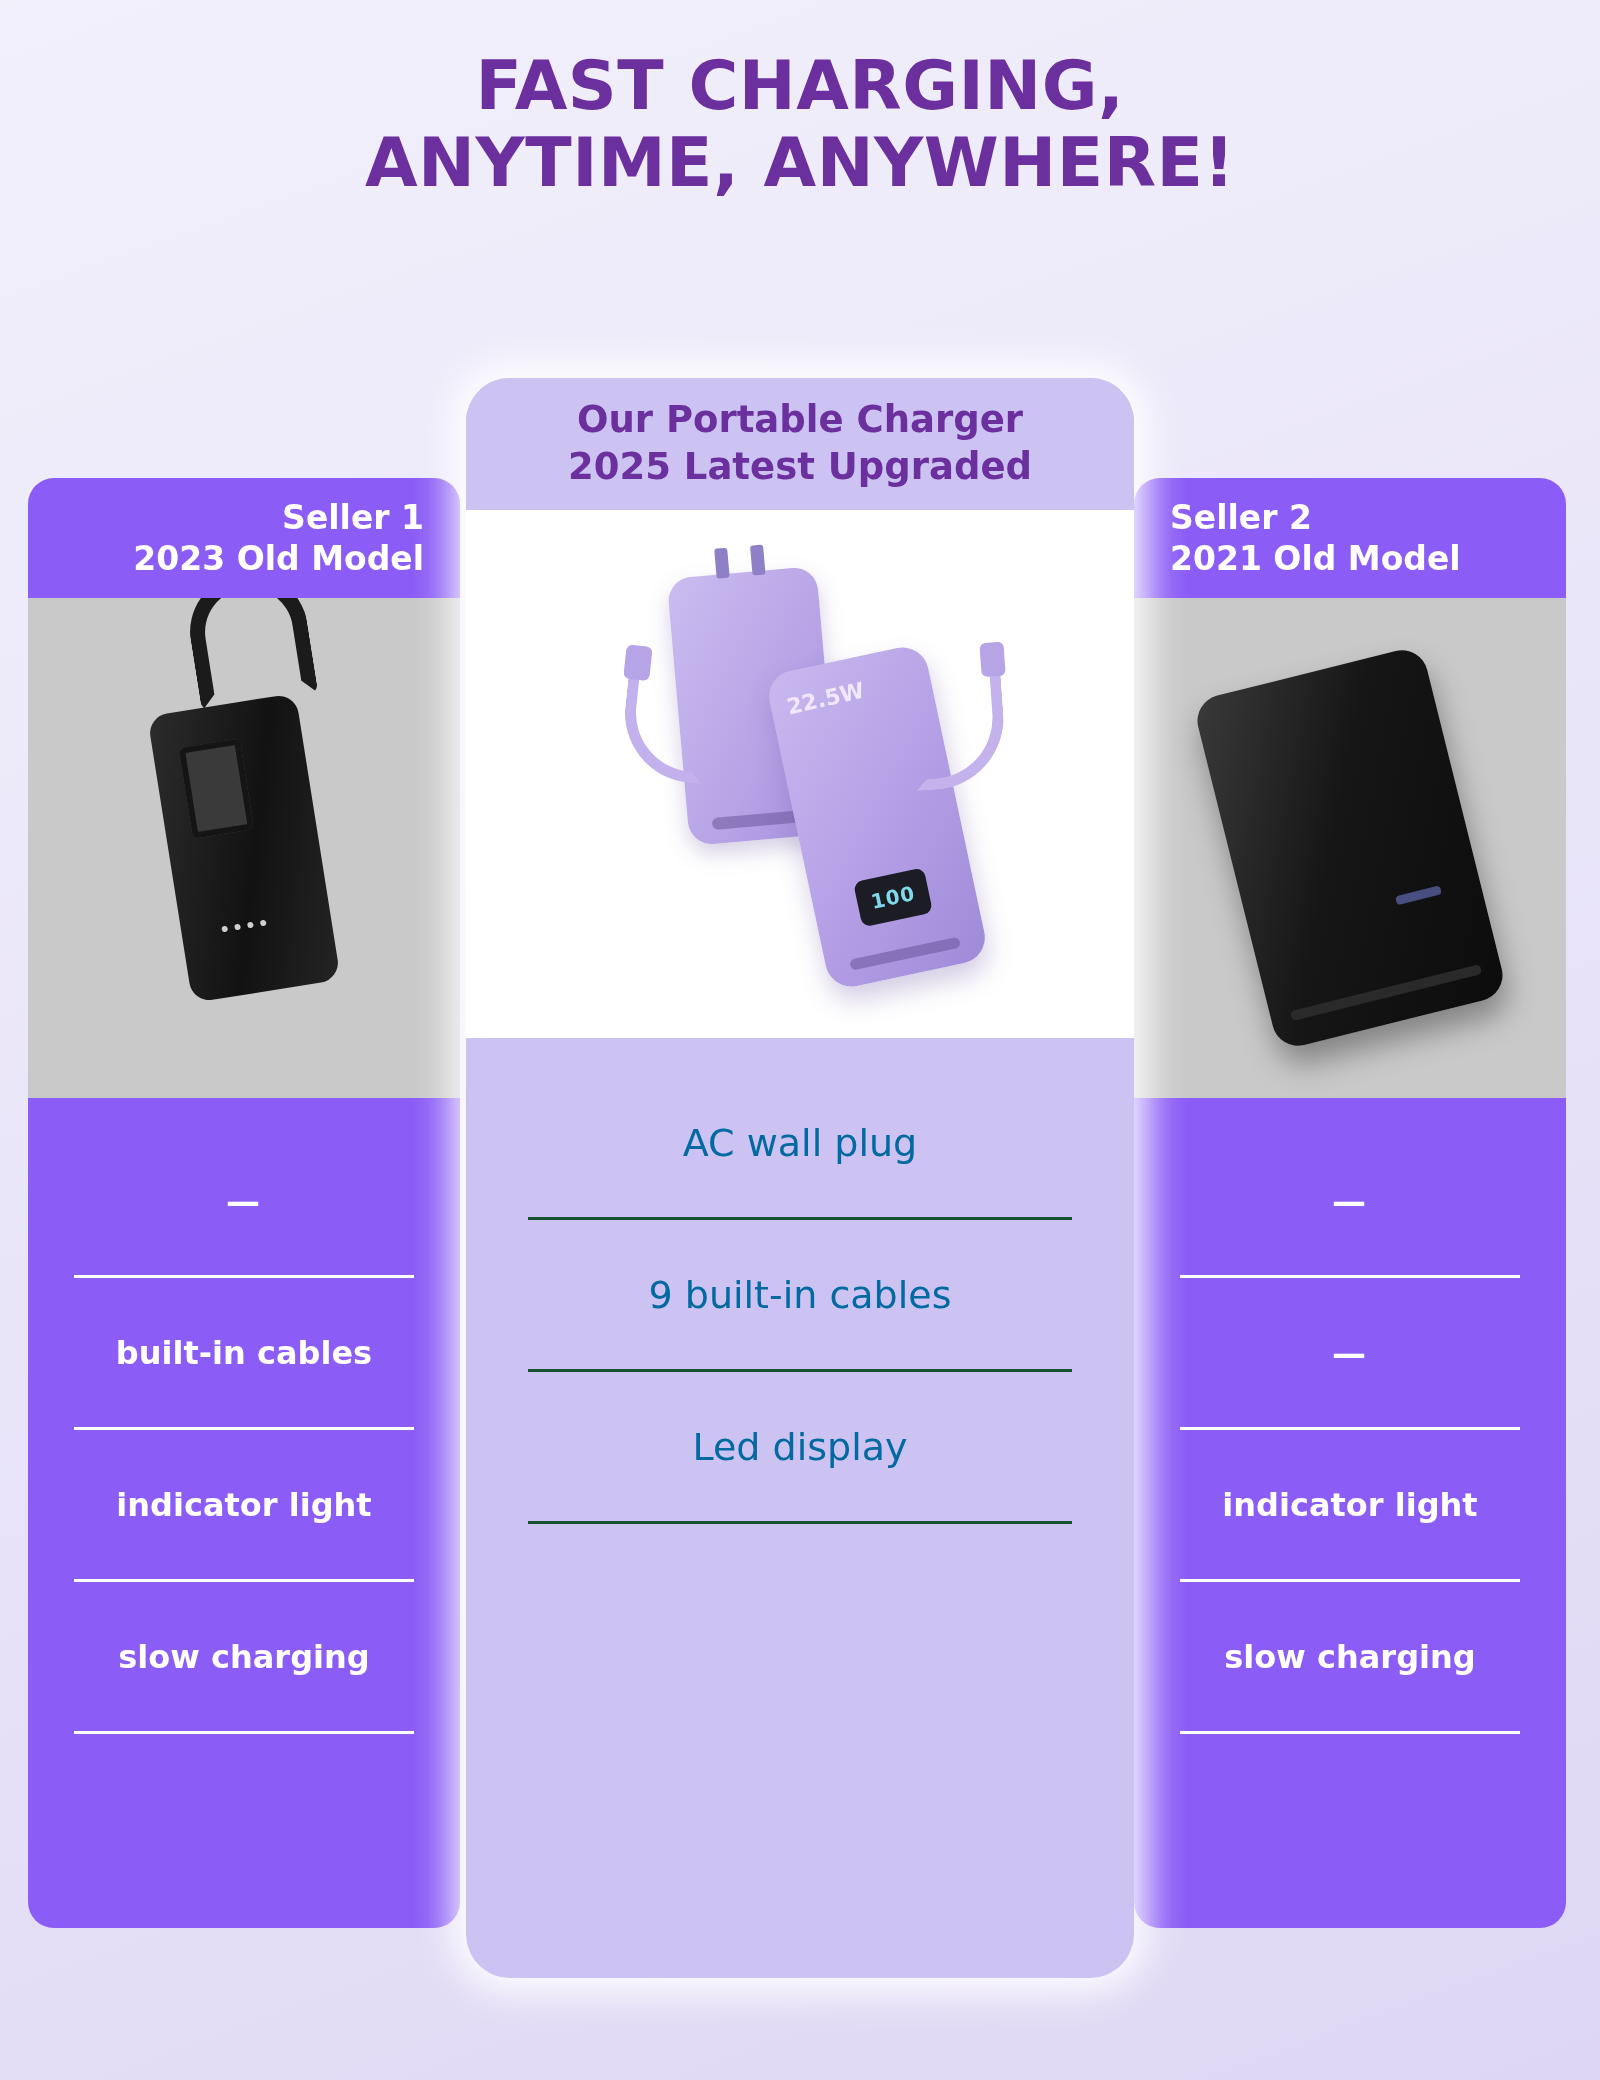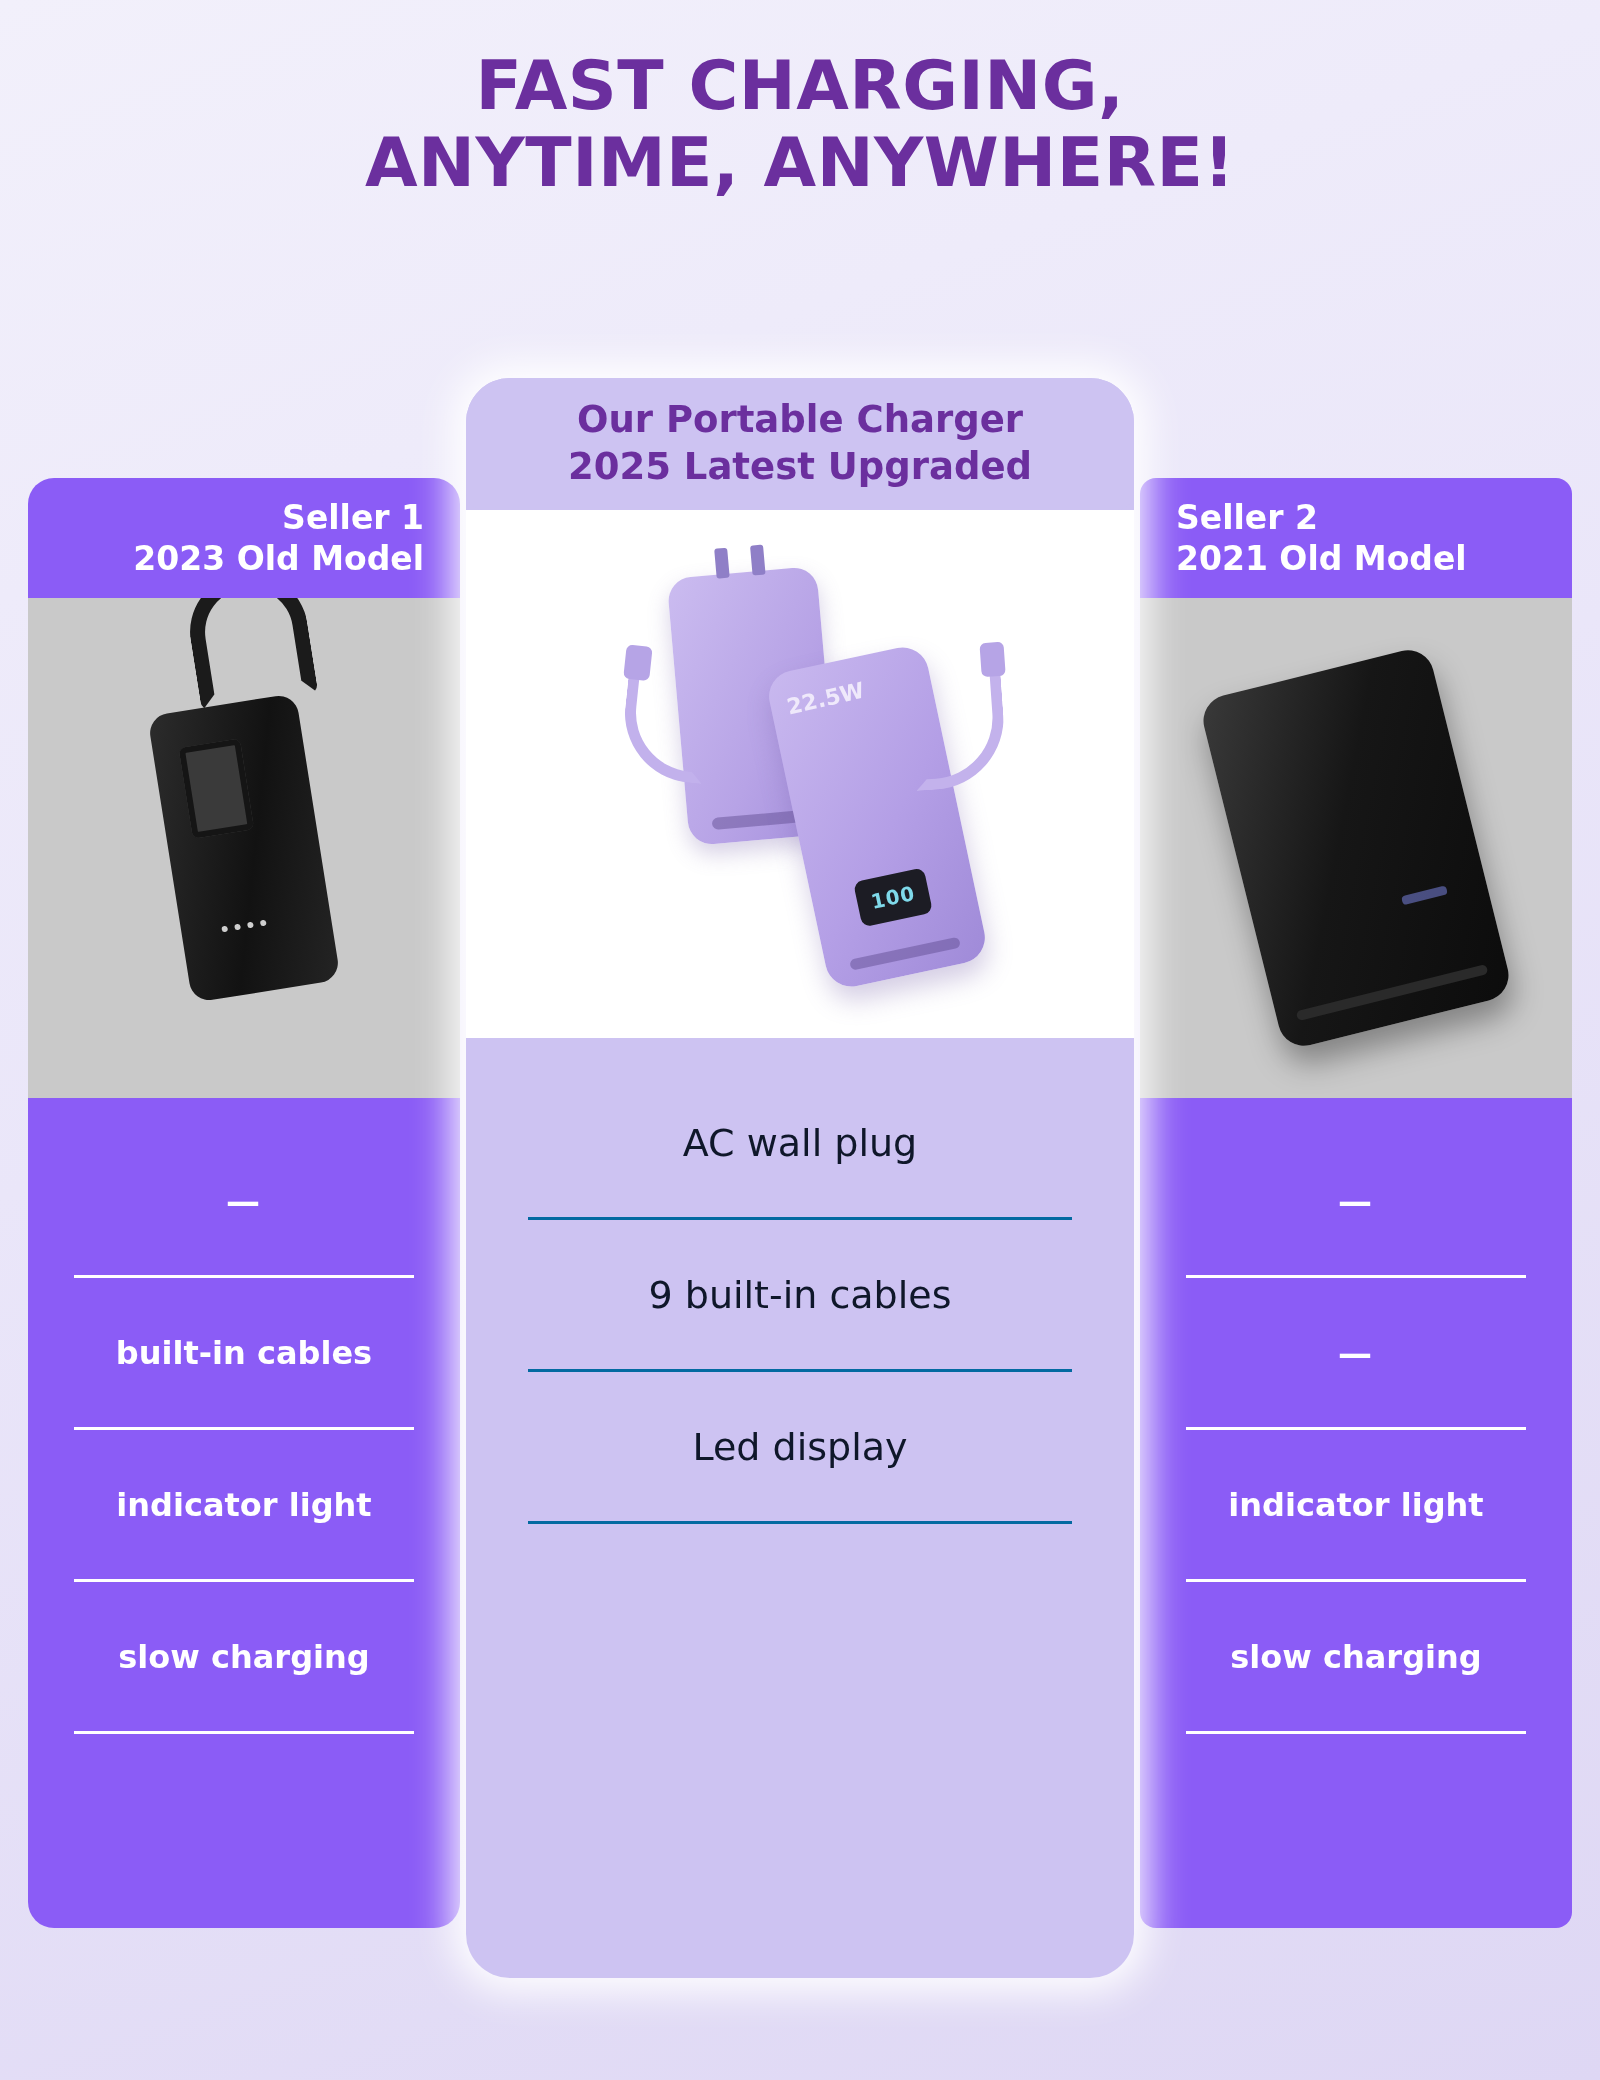--- a/index.html
+++ b/index.html
@@ -36,21 +36,21 @@
     position: absolute;
     top: 478px;
     width: 432px;
     height: 1450px;
     background: #8b5cf6;
     border-radius: 26px;
     overflow: hidden;
     color: #ffffff;
   }
   .side-card.left  { left: 28px; }
-  .side-card.right { right: 28px; border-radius: 16px; }
+  .side-card.right { right: 34px; }
 
   .side-head {
     height: 120px;
     display: flex;
     flex-direction: column;
     justify-content: center;
     font-size: 33px;
     font-weight: 700;
     line-height: 1.25;
     padding: 0 34px;
@@ -115,22 +115,22 @@
     overflow: hidden;
   }
   .center-specs {
     padding: 30px 62px 0 62px;
   }
   .c-spec-row {
     height: 152px;
     display: flex;
     align-items: center;
     justify-content: center;
-    border-bottom: 3px solid #0369a1;
-    color: #0f172a;
+    border-bottom: 3px solid #14532d;
+    color: #0369a1;
     font-size: 38px;
     font-weight: 500;
     text-align: center;
   }
 
   
   
   .dev1 {
     position: absolute;
     left: 50%;

